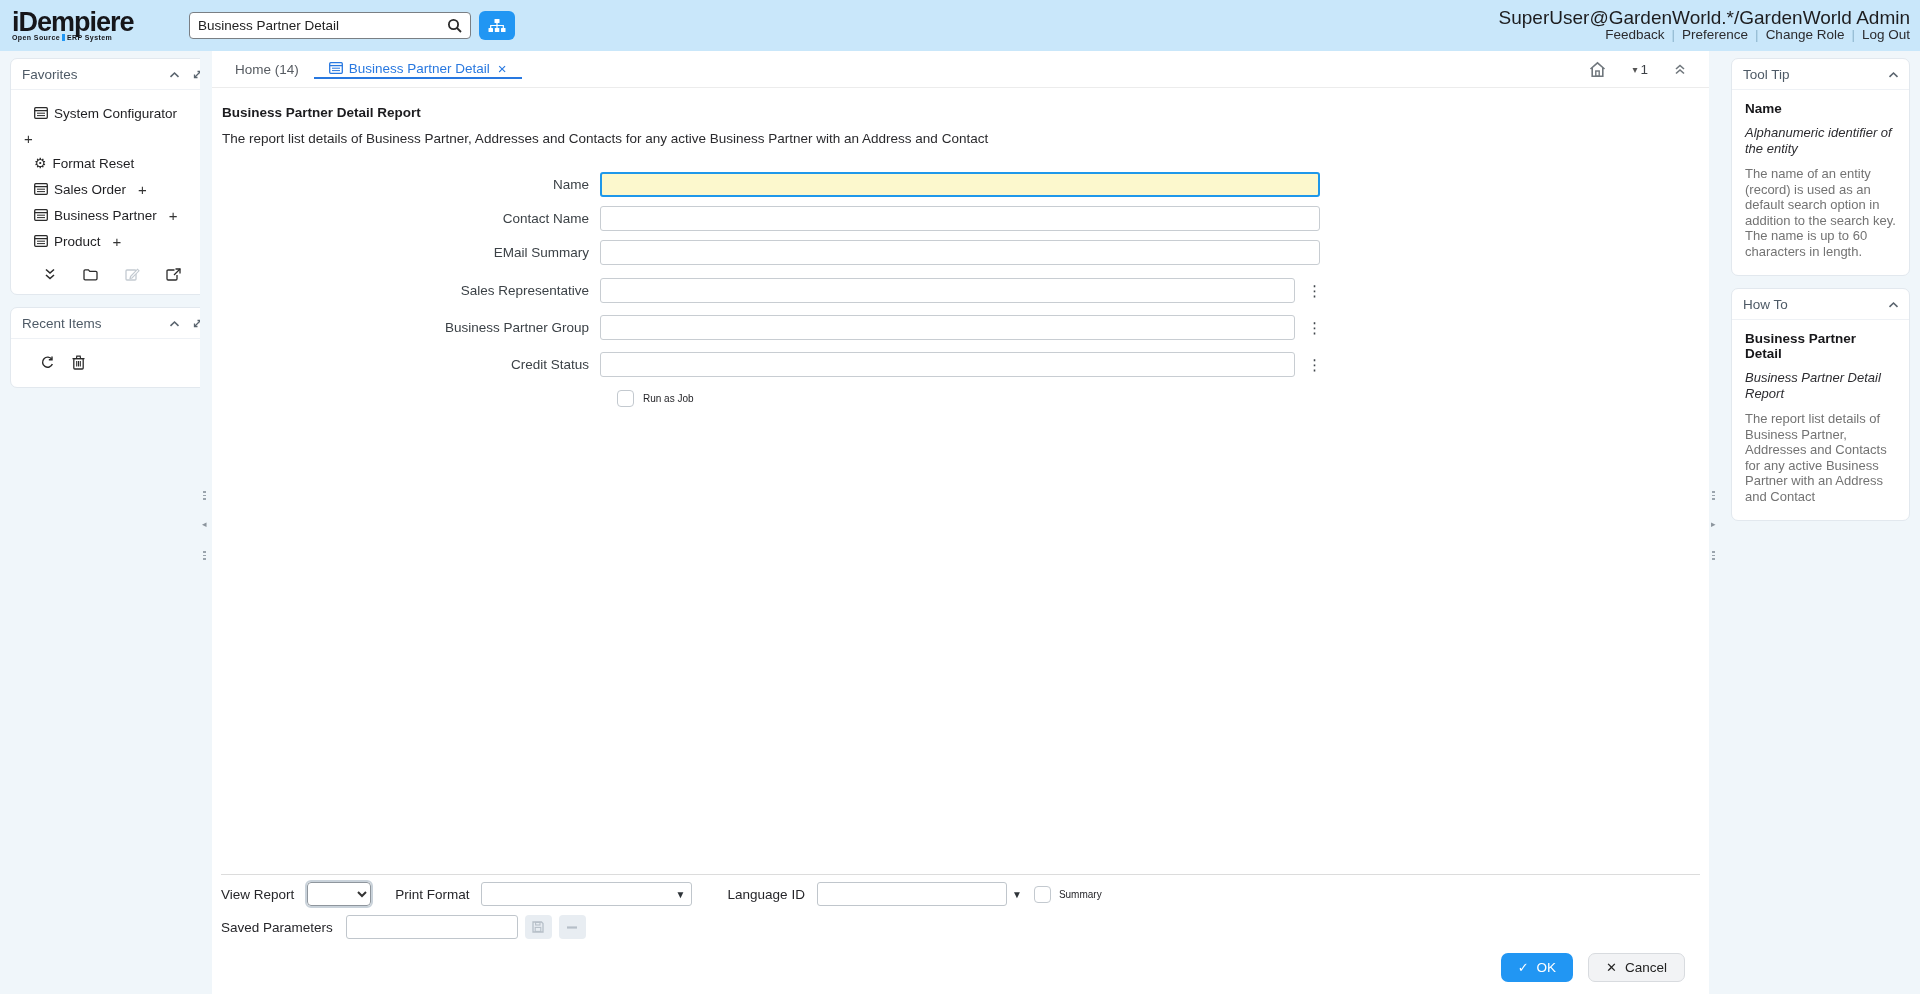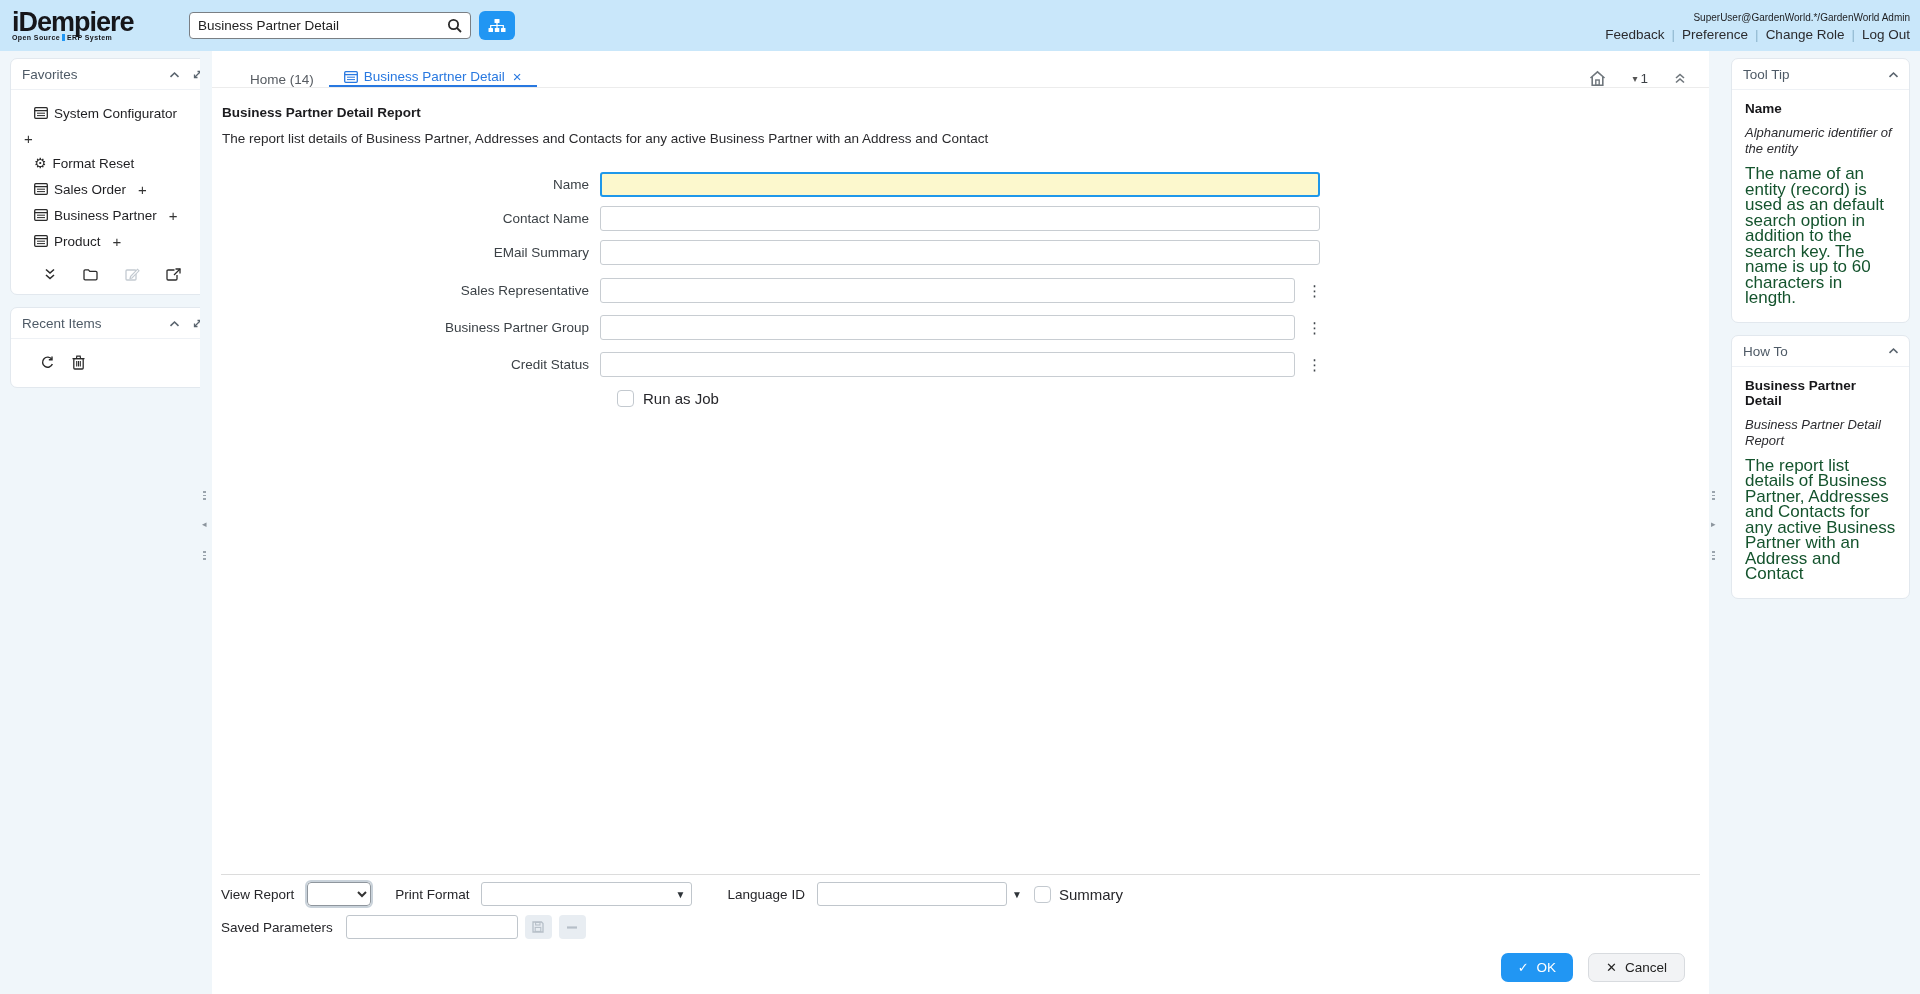--- a/index.html
+++ b/index.html
@@ -27,21 +27,21 @@
   .searchbox input {
     flex:1; border:none; outline:none; height:100%; padding:0 8px; font-size:13.5px; color:#222;
     font-family:"Liberation Sans", sans-serif; background:transparent;
   }
   .searchbox .sbtn { width:30px; height:100%; display:flex; align-items:center; justify-content:center; cursor:pointer; }
   .treebtn {
     width:36px; height:29px; background:#2196f3; border:none; border-radius:6px;
     display:flex; align-items:center; justify-content:center; cursor:pointer;
   }
   .header-right { margin-left:auto; text-align:right; line-height:17px; }
-  .header-user { font-size:10px; color:#1d1d1f; }
+  .header-user { font-size:19px; color:#1d1d1f; }
   .header-links { font-size:13.5px; color:#2b2b2e; display:flex; justify-content:flex-end; align-items:center; gap:7px; }
   .header-links span.link { cursor:pointer; }
   .header-links i.sep { font-style:normal; color:#8fb6cf; }
 
   
   .workspace { display:flex; height:943px; background:#f0f6fa; }
 
   .west { width:200px; padding:7px 0 0 10px; }
   .east { width:199px; padding:7px 4px 0 10px; }
   .panel {
@@ -65,21 +65,21 @@
   .recent-body { display:flex; align-items:center; gap:17px; padding:16px 0 17px 29px; }
   .recent-body span { cursor:pointer; display:flex; }
 
   .splitter { width:12px; position:relative; background:#f0f6fa; }
   .grip { position:absolute; left:3px; color:#9aa4ad; font-size:9px; line-height:4px; letter-spacing:0; }
   .grip .dot { width:3px; height:1.5px; background:#9aa4ad; margin:2px 0; }
   .sp-arrow { position:absolute; left:2px; font-size:9px; color:#8b949c; cursor:pointer; }
 
   
   .center { flex:1; background:#fff; display:flex; flex-direction:column; min-width:0; }
-  .tabbar { height:37px; display:flex; align-items:flex-end; border-bottom:1px solid #ececec; padding-left:23px; }
+  .tabbar { height:37px; display:flex; align-items:center; border-bottom:1px solid #ececec; padding-left:8px; }
   .tab { display:flex; align-items:center; gap:6px; padding:0 15px; font-size:13.5px; color:#565b61; cursor:pointer; }
   .tab.active { color:#2878e0; border-bottom:2px solid #2878e0; }
   .tab .tab-close { font-size:15px; color:#2878e0; margin-left:2px; cursor:pointer; }
   .tabbar-right { margin-left:auto; display:flex; align-items:center; gap:25px; padding-right:22px; color:#6f767c; }
   .tabbar-right .titem { display:flex; align-items:center; gap:3px; cursor:pointer; font-size:13.5px; color:#3c4146; }
 
   .content { flex:1; padding:17px 0 0 10px; overflow:hidden; }
   .proc-title { font-weight:bold; font-size:13.5px; color:#1c1c1f; }
   .proc-desc { margin-top:11px; font-size:13.5px; color:#2a2a2d; }
   .form { margin-top:26px; }
@@ -87,21 +87,21 @@
   .frow label { width:378px; text-align:right; padding-right:11px; font-size:13.5px; color:#3c4247; }
   .tinput {
     width:720px; height:25px; border:1px solid #c8cdd2; border-radius:3px; padding:0 7px;
     font-size:13px; font-family:"Liberation Sans", sans-serif; outline:none; background:#fff;
   }
   .tinput.hl { background:#fcf8cd; border:2px solid #1e98ea; }
   .tinput.lookup { width:695px; }
   .dots-btn { border:none; background:none; font-size:15px; color:#3f454b; padding:0 4px; margin-left:8px; cursor:pointer; }
   .runjob { display:flex; align-items:center; gap:9px; margin:13px 0 0 395px; }
   .cbx { width:17px; height:17px; border:1px solid #c3c9cf; border-radius:4px; background:#fff; cursor:pointer; }
-  .runjob span, .sum-label { font-size:15px; color:#26262a; }
+  .runjob span, .sum-label { font-size:10px; color:#26262a; }
 
   .paramsbar { margin:0 9px; border-top:1px solid #dcdcdc; padding:7px 0 0 0; }
   .prow { display:flex; align-items:center; padding-left:0; margin-bottom:9px; }
   .prow label { font-size:13.5px; color:#26262a; }
   .vr-select {
     width:64px; height:24px; margin-left:13px; border:1px solid #8f969d; border-radius:4px;
     font-family:"Liberation Sans", sans-serif; font-size:12px; color:#333; background:#fff; outline:2px solid #c9d2da; outline-offset:0;
   }
   .combo { display:flex; align-items:center; border:1px solid #c0c6cc; border-radius:3px; background:#fff; height:24px; }
   .combo input { border:none; outline:none; flex:1; height:100%; padding:0 6px; font-size:13px; font-family:"Liberation Sans", sans-serif; background:transparent; }
@@ -117,21 +117,21 @@
   .footerbtns { display:flex; justify-content:flex-end; align-items:center; gap:15px; padding:5px 24px 12px; }
   .btn { height:29px; border-radius:7px; font-size:13.5px; display:flex; align-items:center; gap:8px; padding:0 17px; cursor:pointer; font-family:"Liberation Sans", sans-serif; }
   .btn-ok { background:#2196f3; color:#fff; border:none; }
   .btn-cancel { background:#f2f3f5; color:#222; border:1px solid #d8dbdf; }
   .btn .glyph { font-size:13px; }
 
   
   .tip-body { padding:11px 13px 16px; }
   .tip-head { font-weight:bold; font-size:13.5px; color:#17171a; }
   .tip-sub { font-style:italic; font-size:13px; color:#2c2c30; margin-top:9px; line-height:16px; }
-  .tip-text { font-size:17px; color:#14532d; margin-top:9px; line-height:15.5px; }
+  .tip-text { font-size:13px; color:#737373; margin-top:9px; line-height:15.5px; }
 </style>
 </head>
 <body>
 
 <div class="header">
   <div class="logo">
     <div class="logo-title">iDempiere</div>
     <div class="logo-sub">
       <span>Open Source</span>
       <span class="bar"></span>

